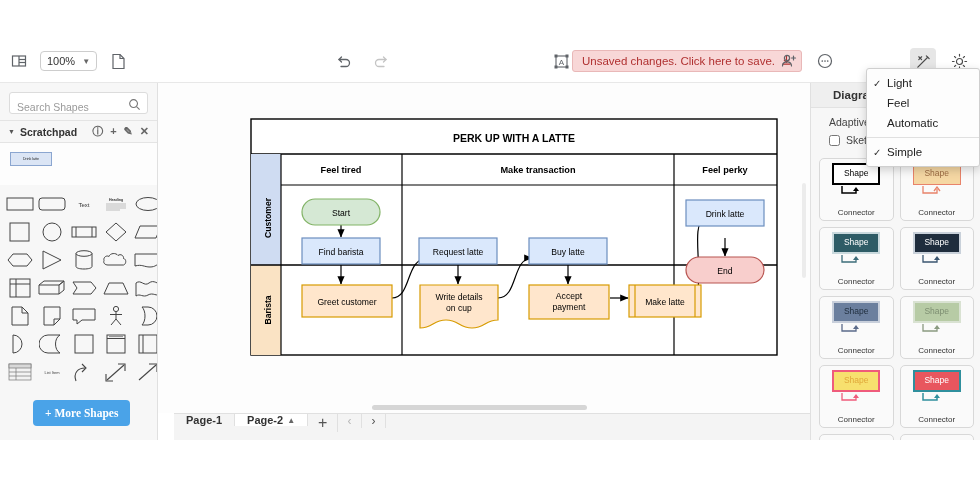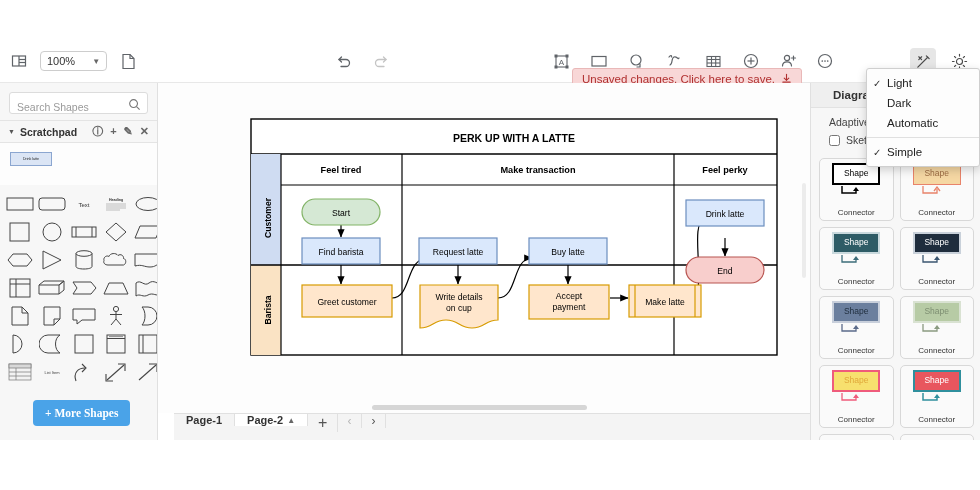--- a/index.html
+++ b/index.html
@@ -16,28 +16,28 @@
     position: absolute; left:0; top:0; width:980px; height:83px;
     background:#ffffff; border-bottom:1px solid #e8e8e8;
     display:flex; align-items:center;
   }
   .tb-left { position:absolute; left:6px; top:48px; display:flex; align-items:center; gap:8px; }
   .icon-btn {
     width:26px; height:26px; display:flex; align-items:center; justify-content:center;
     border-radius:4px; color:#5f6368; cursor:pointer;
   }
   .zoom-select {
-    display:flex; align-items:center; gap:17px;
+    display:flex; align-items:center; gap:7px;
     border:1px solid #cdcdcd; border-radius:4px;
     height:20px; padding:0 6px; font-size:11px; color:#333; background:#fff; cursor:pointer;
   }
   .zoom-select .caret { font-size:8px; color:#666; }
   .tb-center { position:absolute; left:330px; top:48px; display:flex; align-items:center; gap:12px; }
   .tb-save {
-    position:absolute; left:572px; top:68px;
+    position:absolute; left:572px; top:50px;
     background:#f8d7d7; border:1px solid #e9b8b8; border-radius:3px;
     color:#b03030; font-size:11.5px; height:22px; padding:0 9px;
     display:flex; align-items:center; gap:6px; cursor:pointer; white-space:nowrap;
   }
   .tb-right { position:absolute; right:8px; top:48px; display:flex; align-items:center; gap:10px; }
 
   
   .shapes-panel {
     position:absolute; left:0; top:83px; width:158px; height:357px;
     background:#f7f7f7; border-right:1px solid #e0e0e0; overflow:hidden;
@@ -758,21 +758,21 @@
     </div>
   </div>
 
   <div class="theme-menu">
     <div class="tm-item">
       <span class="tm-check">✓</span>
       <span>Light</span>
     </div>
     <div class="tm-item">
       <span class="tm-check"></span>
-      <span>Dark</span>
+      <span>Feel</span>
     </div>
     <div class="tm-item">
       <span class="tm-check"></span>
       <span>Automatic</span>
     </div>
     <div class="tm-sep"></div>
     <div class="tm-item">
       <span class="tm-check">✓</span>
       <span>Simple</span>
     </div>

